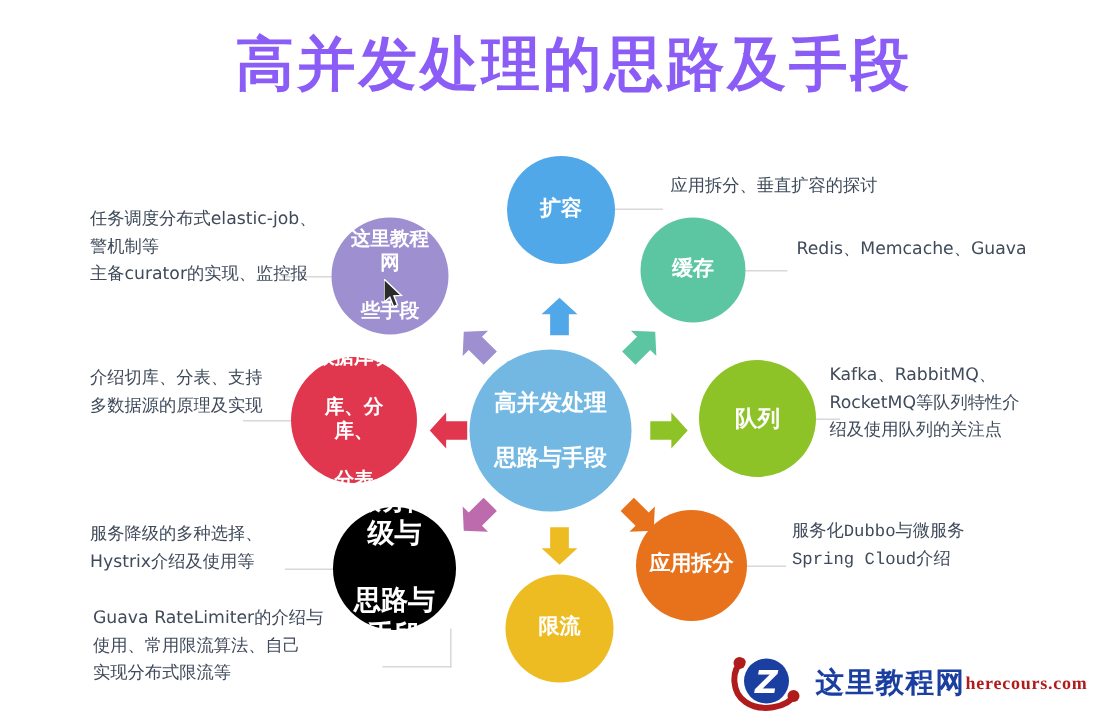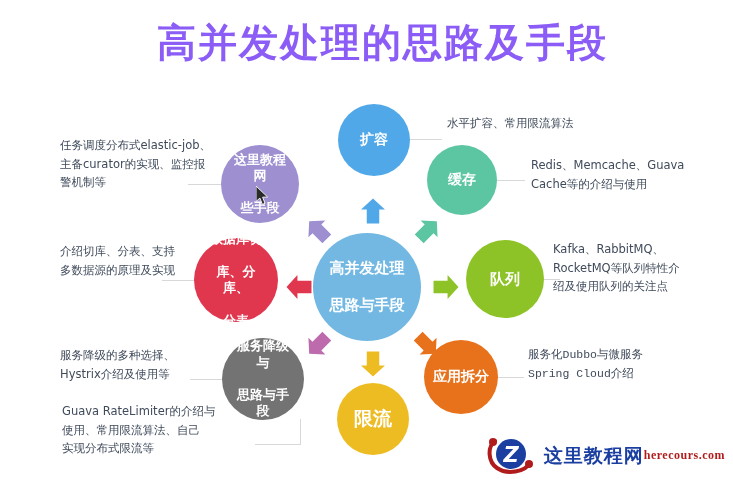--- a/index.html
+++ b/index.html
@@ -40,22 +40,22 @@
   .node span{display:block;padding:0 6px;}
 
   .center{
     left:313px;top:233px;width:108px;height:108px;
     background:#72b8e2;font-size:15px;
   }
   .n-kuorong{ left:338px;top:104px;width:72px;height:72px; background:#51a8e8; font-size:14px;}
   .n-huancun{ left:427px;top:145px;width:70px;height:70px; background:#5cc6a2; font-size:14px;}
   .n-duilie{  left:466px;top:240px;width:78px;height:78px; background:#8dc326; font-size:15px;}
   .n-chaifen{ left:424px;top:340px;width:74px;height:74px; background:#e8721c; font-size:14px;}
-  .n-xianliu{ left:337px;top:383px;width:72px;height:72px; background:#edbc22; font-size:19px;}
-  .n-jiangji{ left:222px;top:338px;width:82px;height:82px; background:#737373; font-size:13px;}
+  .n-xianliu{ left:337px;top:383px;width:72px;height:72px; background:#edbc22; font-size:14px;}
+  .n-jiangji{ left:222px;top:338px;width:82px;height:82px; background:#000000; font-size:18px;}
   .n-shujuku{left:194px;top:238px;width:84px;height:84px; background:#e0374f; font-size:13px;}
   .n-gaokeyong{left:221px;top:145px;width:78px;height:78px;background:#9d8fd0; font-size:13px;}
 
   
   .arrow{
     position:absolute;
     width:26px;height:26px;
     z-index:2;
   }
   .arrow svg{display:block;width:26px;height:26px;}
@@ -196,47 +196,46 @@
 
   <div class="node n-gaokeyong">
     <span>
       <span>这里教程网</span><br>
       <span>些手段</span>
     </span>
   </div>
 
   <div class="label left" style="left:60px;top:136px;width:160px;">
     <div>任务调度分布式elastic-job、</div>
+    <div>警机制等</div>
     <div>主备curator的实现、监控报</div>
-    <div>警机制等</div>
   </div>
 
   <div class="label left" style="left:60px;top:242px;width:150px;">
     <div>介绍切库、分表、支持</div>
     <div>多数据源的原理及实现</div>
   </div>
 
   <div class="label left" style="left:60px;top:346px;width:160px;">
     <div>服务降级的多种选择、</div>
     <div>Hystrix介绍及使用等</div>
   </div>
 
   <div class="label left" style="left:62px;top:402px;width:175px;">
     <div>Guava RateLimiter的介绍与</div>
     <div>使用、常用限流算法、自己</div>
     <div>实现分布式限流等</div>
   </div>
 
   <div class="label right" style="left:447px;top:114px;width:180px;">
-    <div>水平扩容、常用限流算法</div>
+    <div>应用拆分、垂直扩容的探讨</div>
   </div>
 
   <div class="label right" style="left:531px;top:156px;width:185px;">
     <div>Redis、Memcache、Guava</div>
-    <div>Cache等的介绍与使用</div>
   </div>
 
   <div class="label right" style="left:553px;top:240px;width:172px;">
     <div>Kafka、RabbitMQ、</div>
     <div>RocketMQ等队列特性介</div>
     <div>绍及使用队列的关注点</div>
   </div>
 
   <div class="label right" style="left:528px;top:346px;width:180px;font-family:Liberation Mono, monospace;">
     <div>服务化Dubbo与微服务</div>

